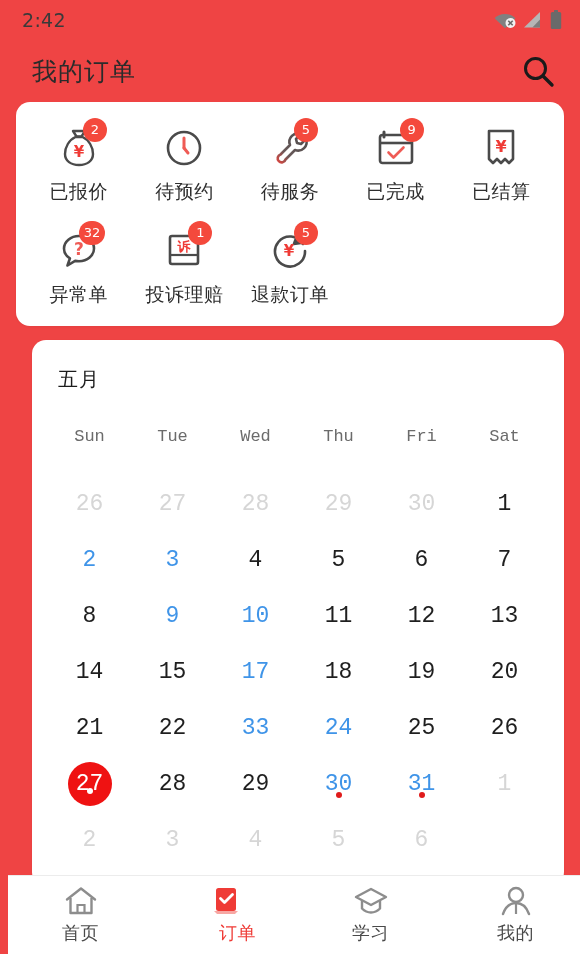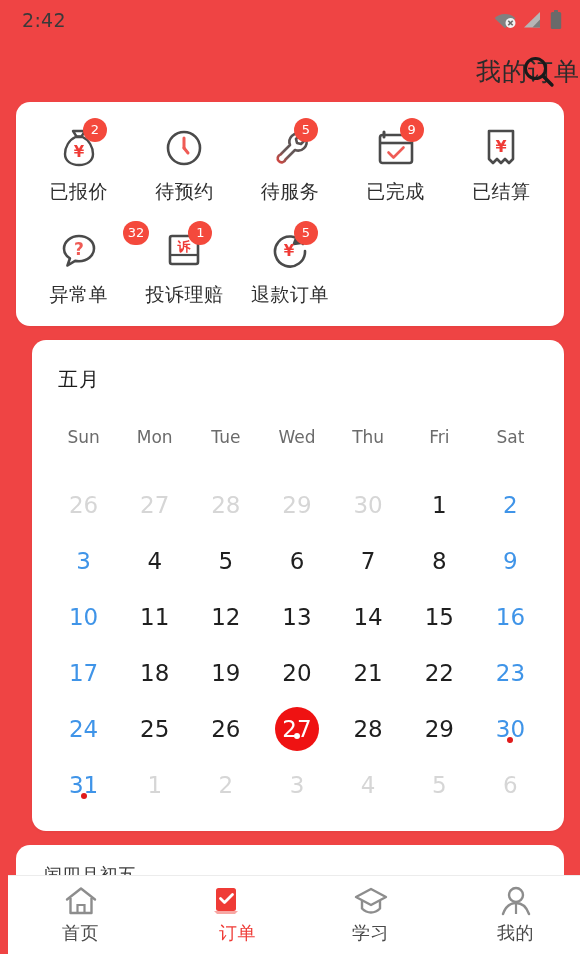--- a/index.html
+++ b/index.html
@@ -15,21 +15,21 @@
   .statusbar {
     height: 40px; display: flex; align-items: center;
     justify-content: space-between; padding: 0 18px 0 22px;
   }
   .status-time { font-size: 19px; color: #3a3a3a; letter-spacing: .3px; }
   .status-icons { display: flex; align-items: center; gap: 7px; }
 
   
   .titlebar {
     height: 62px; position: relative;
-    display: flex; align-items: center; justify-content: flex-end; padding-left: 32px;
+    display: flex; align-items: center; justify-content: flex-start; padding-left: 32px;
   }
   .title-text { font-size: 25px; color: #2b2b2b; letter-spacing: 1px; }
   .search-btn {
     position: absolute; right: 20px; top: 50%; transform: translateY(-50%);
     width: 44px; height: 44px; display: flex; align-items: center; justify-content: center;
   }
 
   
   .card {
     margin: 0 16px 14px 16px; background: #ffffff;
@@ -45,26 +45,26 @@
     align-items: center; position: relative;
   }
   .icon-wrap { position: relative; width: 56px; height: 48px; display: flex; align-items: center; justify-content: center; }
   .status-label { margin-top: 7px; font-size: 19px; color: #2e2e2e; letter-spacing: .5px; white-space: nowrap; }
   .badge {
     position: absolute; top: -6px; left: 32px;
     min-width: 24px; height: 24px; padding: 0 5px;
     background: #f4493c; color: #fff; border-radius: 12px;
     font-size: 13px; line-height: 24px; text-align: center; font-weight: 500;
   }
-  .badge.wide { left: 28px; margin-left: 44px; }
+  .badge.wide { left: 28px; }
 
   
   .cal-card { padding: 26px 18px 18px 16px; margin-left: 32px; }
   .cal-month { font-size: 20px; color: #1c1c1c; margin: 0 0 34px 10px; letter-spacing: 1px; }
-  .cal-grid { display: grid; grid-template-columns: repeat(7, 1fr); }
+  .cal-grid { display: grid; grid-template-columns: repeat(6, 1fr); font-family: Liberation Mono, monospace; }
   .cal-dow { text-align: center; font-size: 17px; color: #6b6b6b; padding-bottom: 30px; }
   .cal-cell {
     height: 56px; display: flex; flex-direction: column;
     align-items: center; justify-content: center; position: relative;
   }
   .cal-num {
     width: 44px; height: 44px; line-height: 44px; text-align: center;
     font-size: 23px; color: #1f1f1f; border-radius: 50%; font-weight: 500;
   }
   .cal-cell.weekend .cal-num { color: #3f94e8; }
@@ -237,21 +237,20 @@
 
         </div>
 
       </div>
     </div>
 
     <div class="card cal-card">
       <div class="cal-month">五月</div>
       <div class="cal-grid">
         <div class="cal-dow">Sun</div>
-        <div class="cal-dow">Mon</div>
         <div class="cal-dow">Tue</div>
         <div class="cal-dow">Wed</div>
         <div class="cal-dow">Thu</div>
         <div class="cal-dow">Fri</div>
         <div class="cal-dow">Sat</div>
 
       <div class="cal-cell muted">
             <div class="cal-num">26</div>
           </div>
           <div class="cal-cell muted">
@@ -305,42 +304,39 @@
           <div class="cal-cell ">
             <div class="cal-num">13</div>
           </div>
           <div class="cal-cell ">
             <div class="cal-num">14</div>
           </div>
           <div class="cal-cell ">
             <div class="cal-num">15</div>
           </div>
           <div class="cal-cell weekend">
-            <div class="cal-num">16</div>
-          </div>
-          <div class="cal-cell weekend">
             <div class="cal-num">17</div>
           </div>
           <div class="cal-cell ">
             <div class="cal-num">18</div>
           </div>
           <div class="cal-cell ">
             <div class="cal-num">19</div>
           </div>
           <div class="cal-cell ">
             <div class="cal-num">20</div>
           </div>
           <div class="cal-cell ">
             <div class="cal-num">21</div>
           </div>
           <div class="cal-cell ">
             <div class="cal-num">22</div>
           </div>
           <div class="cal-cell weekend">
-            <div class="cal-num">23</div>
+            <div class="cal-num">33</div>
           </div>
           <div class="cal-cell weekend">
             <div class="cal-num">24</div>
           </div>
           <div class="cal-cell ">
             <div class="cal-num">25</div>
           </div>
           <div class="cal-cell ">
             <div class="cal-num">26</div>
           </div>

